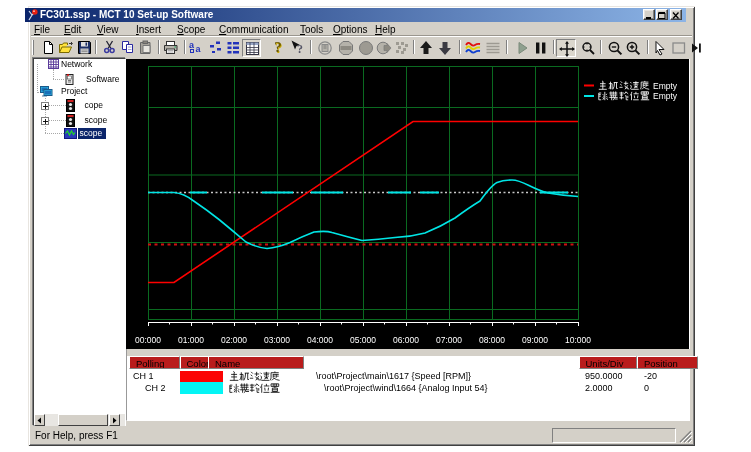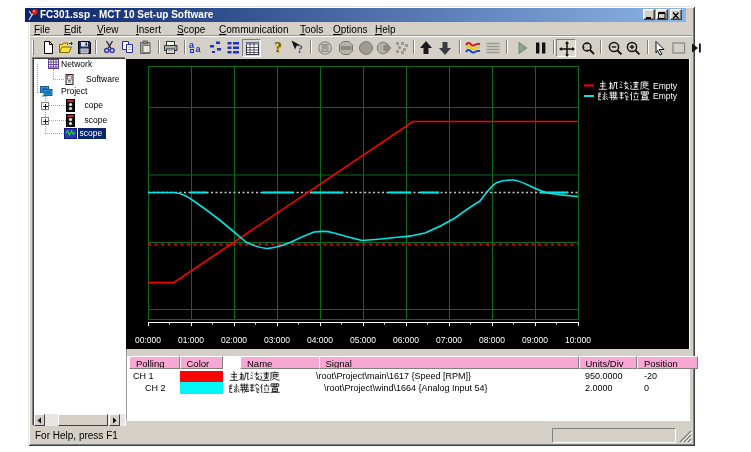--- a/index.html
+++ b/index.html
@@ -14,21 +14,21 @@
 #toolbar{left:31px;top:36px;width:661px;height:21px;border-top:1px solid #fff}
 .tb{position:absolute;top:2px;width:17px;height:17px}
 .tb svg{position:absolute;left:1px;top:1px}
 .tbp{border:1px solid;border-color:#808080 #fff #fff #808080;background:#dbd7cd}
 .tsep{position:absolute;top:3px;width:2px;height:14px;border-left:1px solid #808080;border-right:1px solid #fff}
 #tree{left:33px;top:58px;width:93px;height:368px;background:#fff;border:1px solid;border-color:#404040 #fff #fff #404040;box-shadow:-1px -1px 0 #808080}
 .ti{position:absolute;font-size:8.5px;color:#000;white-space:nowrap;line-height:10px}
 #chart{left:126px;top:59px}
 #dtable{left:126px;top:349px;width:563px;height:72px;background:#fff;font-size:10px;border-left:1px solid #999;border-bottom:1px solid #fff}
 #dtable .gs{position:absolute;left:0;top:0;width:563px;height:7px;background:#d4d0c8}
-.hcell{position:absolute;top:7px;height:13px;background:#f9a8d4;border:1px solid;border-color:#fff #808080 #808080 #fff;font-size:9.5px;color:#000;overflow:hidden}
+.hcell{position:absolute;top:7px;height:13px;background:#b91c1c;border:1px solid;border-color:#fff #808080 #808080 #fff;font-size:9.5px;color:#000;overflow:hidden}
 .hcell span{position:absolute;left:6px;top:0.5px;white-space:nowrap}
 .cell{position:absolute;font-size:9px;color:#000;white-space:nowrap;line-height:10px}
 #sbar{left:31px;top:426px;width:661px;height:18px;background:#d4d0c8;font-size:10px}
 </style></head><body>
 <svg width="0" height="0" style="position:absolute">
 <defs>
 <g id="c1" fill="none">
         <path d="M6 2v9 M2.5 4h7 M2.5 7h7 M1 11h10 M5 0.5l2 1.5"></path>
       </g>
 <g id="c2" fill="none">
@@ -458,25 +458,22 @@
 </svg>
 <div class="abs" style="left:689px;top:59px;width:1px;height:362px;background:#fff"></div>
 <div id="dtable" class="abs">
 <div class="gs"></div>
 <div class="hcell" style="left:2px;width:50.5px">
       <span>Polling</span>
     </div>
 <div class="hcell" style="left:52.5px;width:43px">
       <span>Color</span>
     </div>
-<div class="hcell" style="left:113px;width:112px">
+<div class="hcell" style="left:81px;width:96px">
       <span>Name</span>
-    </div>
-<div class="hcell" style="left:191.5px;width:260px">
-      <span>Signal</span>
     </div>
 <div class="hcell" style="left:451.5px;width:58.5px">
       <span>Units/Div</span>
     </div>
 <div class="hcell" style="left:510px;width:61px">
       <span>Position</span>
     </div>
 <span class="cell" style="left:6px;top:22px">CH 1</span>
 <span class="cell" style="left:18px;top:33.5px">CH 2</span>
 <div class="abs" style="left:53px;top:21.5px;width:43px;height:11.5px;background:#fb0404"></div>

